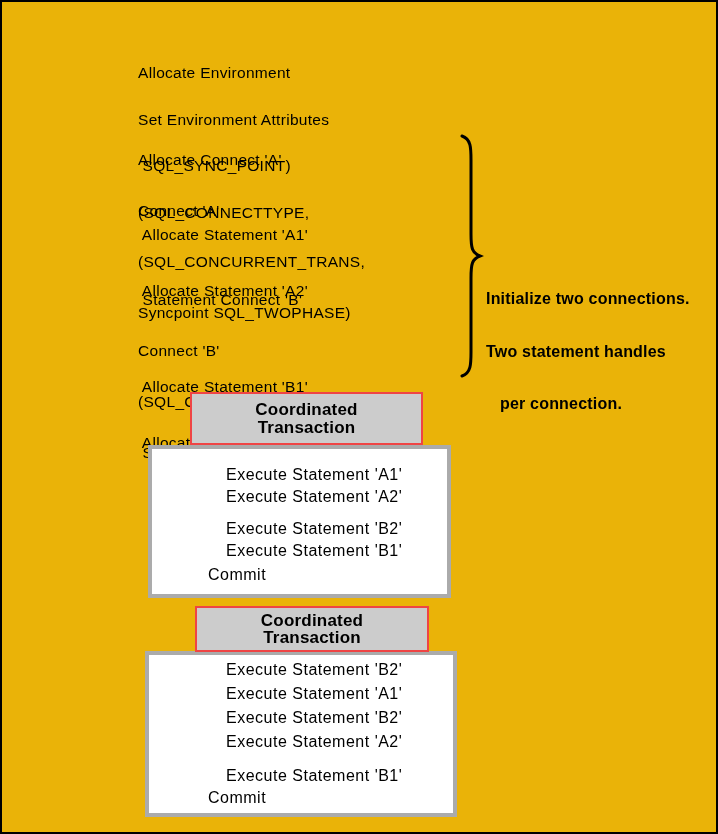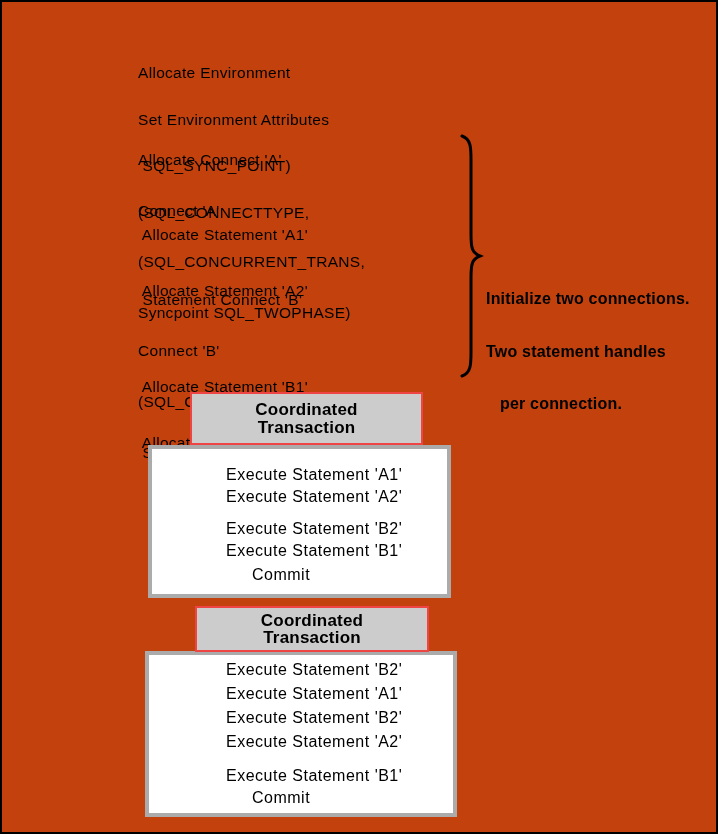--- a/index.html
+++ b/index.html
@@ -2,21 +2,21 @@
 <html><head>
 <meta charset="utf-8">
 <style>
   html, body { margin: 0; padding: 0; background: #ffffff; }
   .canvas {
     position: relative;
     width: 718px;
     height: 834px;
     box-sizing: border-box;
     border: 2px solid #000000;
-    background: #c2410c;
+    background: #eab308;
     font-family: "Liberation Sans", sans-serif;
     color: #000000;
     overflow: hidden;
   }
   .code-block {
     position: absolute;
     left: 136px;
     white-space: pre;
     font-size: 15.5px;
     letter-spacing: 0.3px;
@@ -71,21 +71,21 @@
   }
 
   .stmt-line {
     position: absolute;
     font-size: 16px;
     letter-spacing: 0.5px;
     white-space: pre;
     z-index: 3;
   }
   .stmt-exec   { left: 224px; }
-  .stmt-commit { left: 206px; margin-left: 44px; }
+  .stmt-commit { left: 206px; }
 </style>
 </head>
 <body>
 
 <div class="canvas">
 
   <div class="code-block" style="top:32px;">
     <div class="code-line">Allocate Environment</div>
     <div class="code-line">Set Environment Attributes</div>
     <div class="code-line"> SQL_SYNC_POINT)</div>

